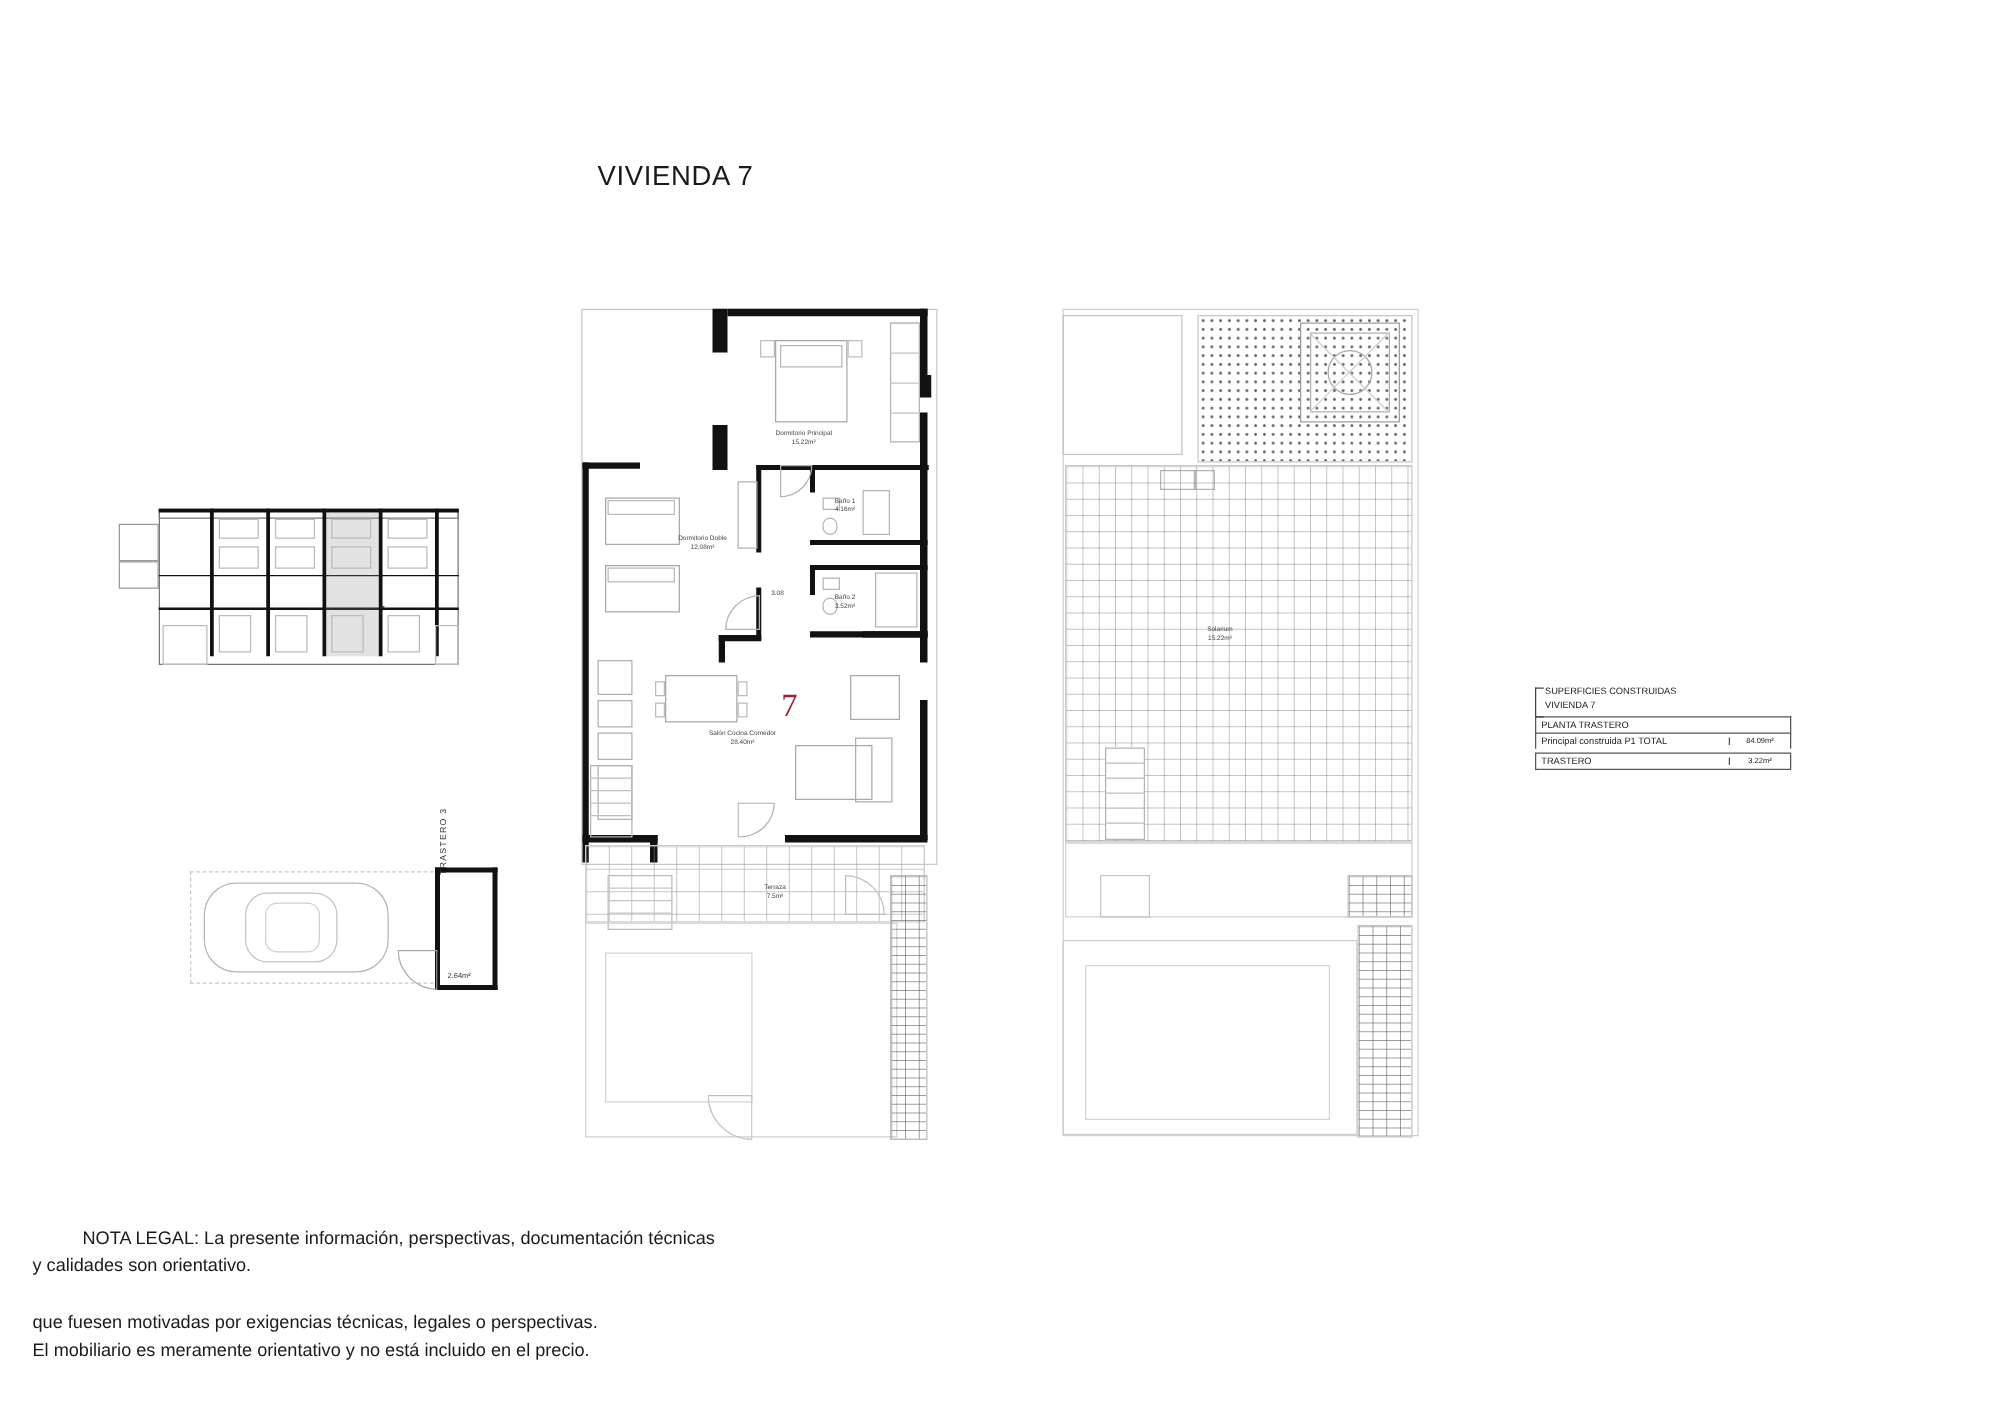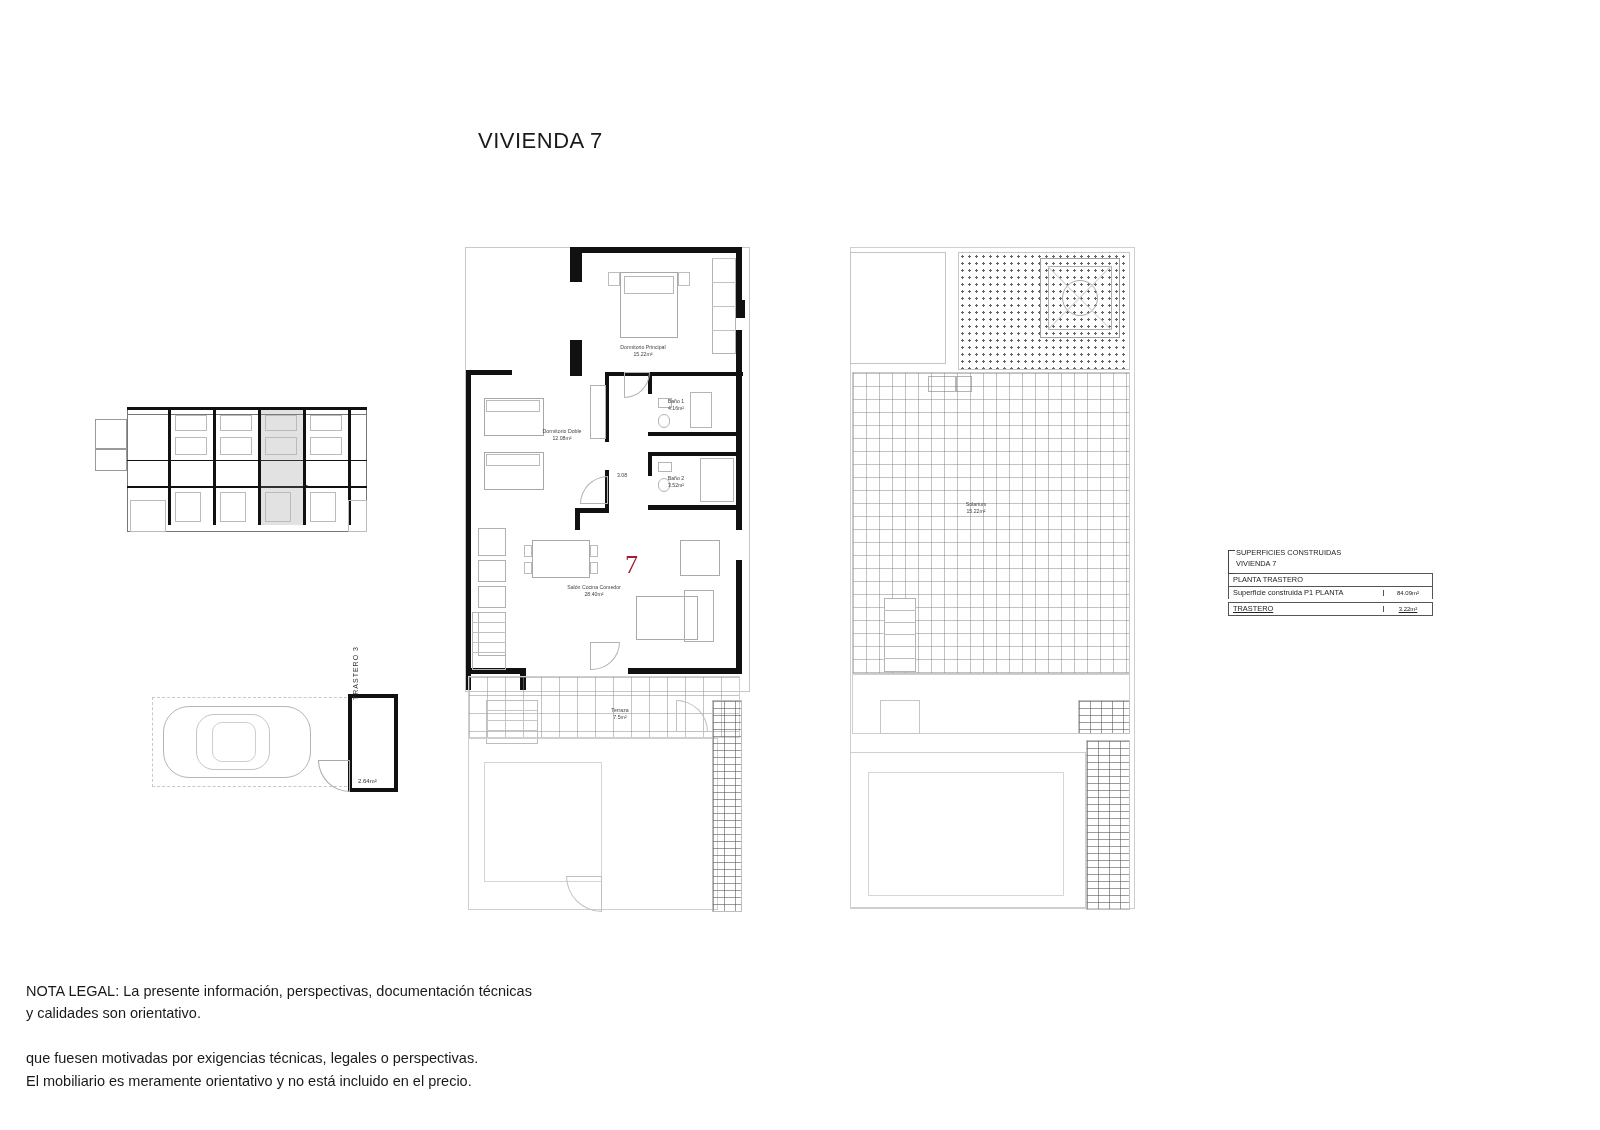--- a/index.html
+++ b/index.html
@@ -62,28 +62,28 @@
   #areas-table{
     position:absolute;left:1228px;top:548px;width:205px;font-size:7.4px;color:#222;
   }
   #areas-table .ttl{padding:0 0 1px 8px;line-height:1.35;}
   #areas-table .brk{position:absolute;left:0;top:2px;width:6px;height:22px;border-left:1px solid #444;border-top:1px solid #444;border-bottom:1px solid #444;}
   #areas-table .row{display:flex;border:1px solid #555;border-bottom:none;height:12px;align-items:center;}
   #areas-table .row:last-child{border-bottom:1px solid #555;}
   #areas-table .row .c1{flex:1;padding-left:4px;}
   #areas-table .row .c2{width:48px;border-left:1px solid #555;text-align:center;font-size:6px;}
   #areas-table .gap{height:3px;}
-  #areas-table .sub{border-top:1px solid #555;text-decoration:underline;}
+  #areas-table .sub{border-top:1px solid #555;}
 
   
   #legal-note{
     position:absolute;left:26px;top:980px;width:700px;
     font-size:14.5px;line-height:1.55;color:#1a1a1a;
   }
-  #legal-note .bold{font-weight:400;}
+  #legal-note .bold{font-weight:400;margin-left:40px;}
 
   
   .ln{position:absolute;background:#8e8e8e;}
 </style>
 </head>
 <body>
 
 <div class="page">
 
   <div id="page-title">VIVIENDA 7</div>
@@ -287,21 +287,21 @@
   <div id="areas-table">
     <div class="brk"></div>
     <div class="ttl">SUPERFICIES CONSTRUIDAS</div>
     <div class="ttl">VIVIENDA 7</div>
     <div class="gap"></div>
     <div class="row">
       <div class="c1">PLANTA TRASTERO</div>
       <div class="c2"></div>
     </div>
     <div class="row">
-      <div class="c1">Superficie construida P1 PLANTA</div>
+      <div class="c1">Principal construida P1 TOTAL</div>
       <div class="c2">84.09m²</div>
     </div>
     <div class="gap"></div>
     <div class="row sub">
       <div class="c1">TRASTERO</div>
       <div class="c2">3.22m²</div>
     </div>
   </div>
 
   <div id="legal-note">

